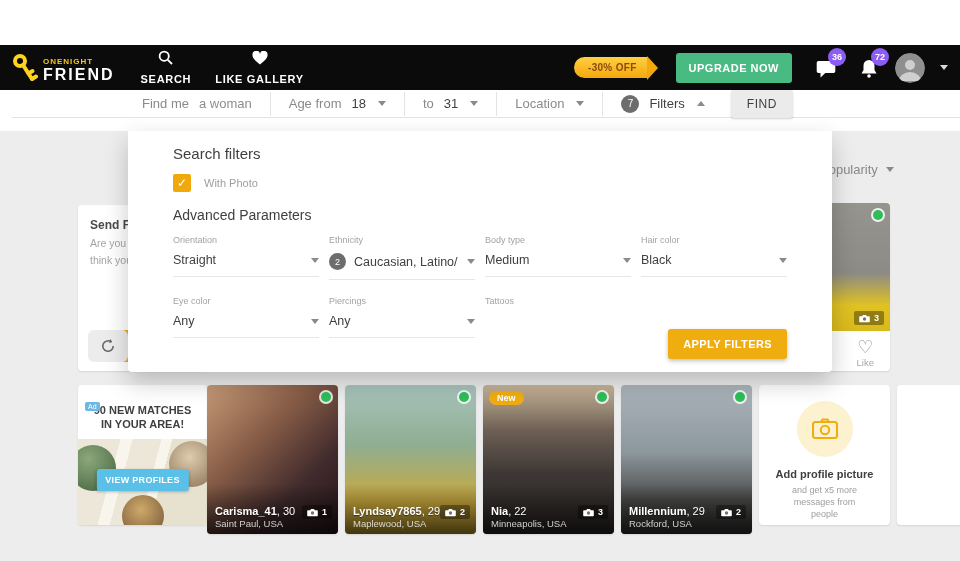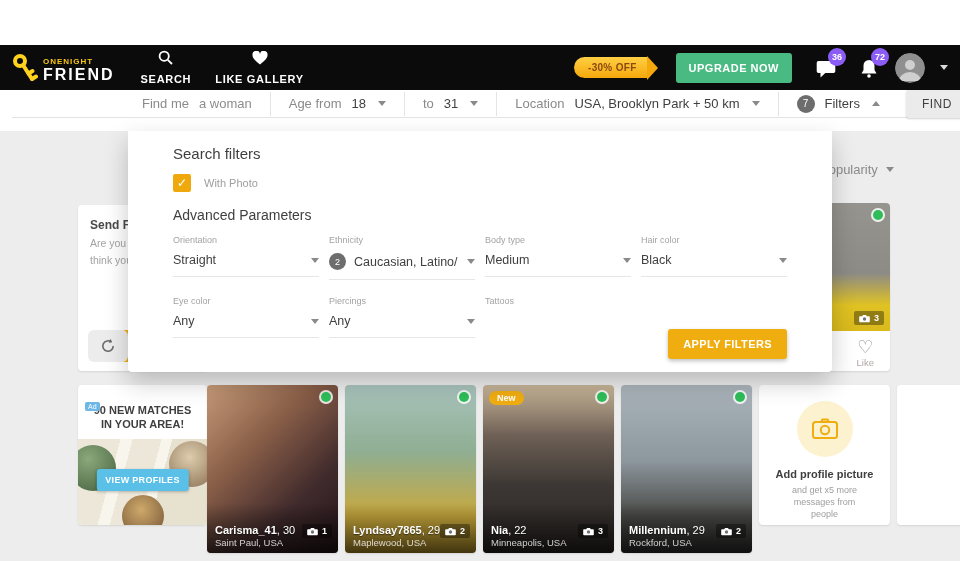--- a/index.html
+++ b/index.html
@@ -62,21 +62,21 @@
   .flirt-send{position:absolute;left:44px;bottom:9px;width:62px;height:32px;background:#efad10;border-radius:3px;cursor:pointer;}
 
   
   .side-card{left:759px;top:203px;width:131px;height:168px;overflow:hidden;}
   .side-photo{position:absolute;left:0;top:0;width:131px;height:128px;background:linear-gradient(180deg,#96948e 0%,#8d8b85 55%,#e0c223 80%,#d9b91c 100%);}
   .like-block{position:absolute;right:16px;bottom:3px;text-align:center;cursor:pointer;}
   .like-heart{font-size:18px;color:#8d8d8d;line-height:1;font-family:"DejaVu Sans",sans-serif;}
   .like-label{font-size:9.5px;color:#b0a6a6;margin-top:1px;}
 
   
-  .pcard{width:131px;height:168px;top:385px;overflow:hidden;cursor:pointer;}
+  .pcard{width:131px;height:149px;top:385px;overflow:hidden;cursor:pointer;}
   .photo{position:absolute;left:0;top:0;right:0;bottom:0;}
   .p0{background:linear-gradient(135deg,#c59a78 0%,#8a5f48 35%,#402a2c 70%,#241418 100%);}
   .p1{background:linear-gradient(180deg,#a8c3bc 0%,#8fae92 40%,#c9a93e 78%,#caa42f 100%);}
   .p2{background:linear-gradient(180deg,#c7b598 0%,#6e6055 30%,#3c3734 60%,#2b2624 100%);}
   .p3{background:linear-gradient(180deg,#aab4ba 0%,#8d979e 45%,#4a4a47 78%,#333333 100%);}
   .overlay{position:absolute;left:0;right:0;bottom:0;height:50px;background:linear-gradient(180deg,rgba(0,0,0,0),rgba(0,0,0,.68));}
   .pname{position:absolute;left:8px;bottom:17px;color:#fff;font-size:11px;font-weight:bold;text-shadow:0 1px 1px rgba(0,0,0,.5);white-space:nowrap;}
   .page{font-weight:normal;}
   .page::before{content:", ";}
   .ploc{position:absolute;left:8px;bottom:5px;color:rgba(255,255,255,.78);font-size:9.5px;white-space:nowrap;}
@@ -243,21 +243,20 @@
     </div>
     <div class="sdiv"></div>
     <div class="s-seg">
       <span class="s-label">to</span>
       <span class="s-value">31</span>
       <span class="cdn s-caret"></span>
     </div>
     <div class="sdiv"></div>
     <div class="s-seg">
       <span class="s-label">Location</span>
-      <span class="s-value">USA, Brooklyn Park + 50 km</span>
       <span class="cdn s-caret"></span>
     </div>
     <div class="sdiv"></div>
     <div class="s-seg">
       <span class="filters-badge">7</span>
       <span style="color:#3f3f3f;">Filters</span>
       <span class="cup s-caret"></span>
     </div>
     <div class="find-btn">FIND</div>
   </div>

